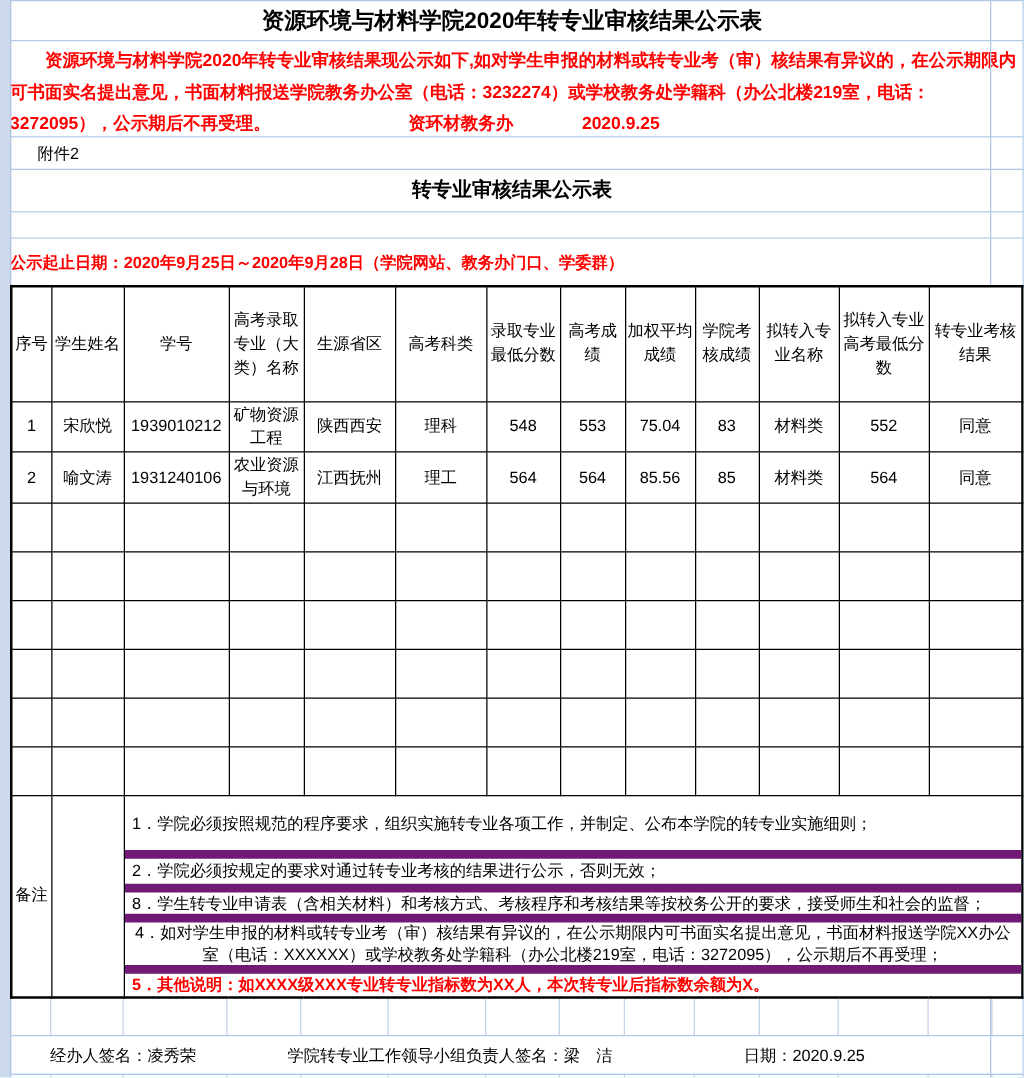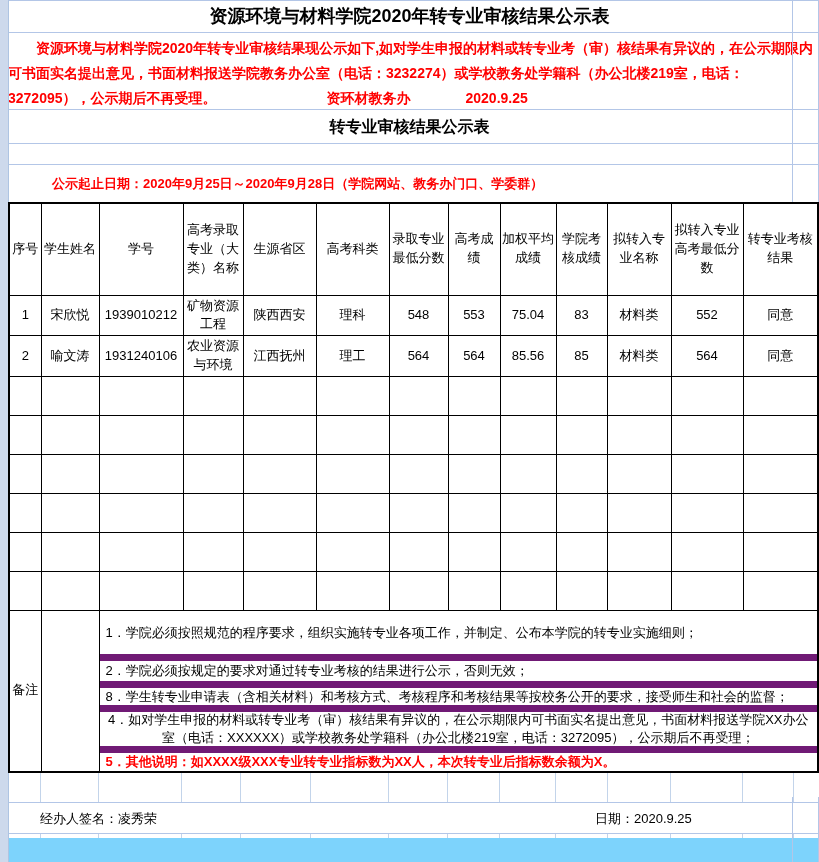--- a/index.html
+++ b/index.html
@@ -42,21 +42,21 @@
   #form-title-band{
     height:34px;box-sizing:border-box;border-bottom:1px solid #b3c6e7;
     text-align:center;line-height:33px;font-size:16px;font-weight:bold;
   }
   #spacer-band{height:21px;box-sizing:border-box;border-bottom:1px solid #b3c6e7;}
   #info-band{
     height:37px;box-sizing:border-box;display:flex;align-items:center;
     padding-left:8px;font-size:13px;
   }
   #college-label{flex:0 0 252px;}
-  #publicity-period{color:#ff0000;font-weight:bold;margin-left:44px;}
+  #publicity-period{color:#ff0000;font-weight:bold;}
   
   #review-table{
     position:relative;z-index:2;background:#fff;
     margin-left:8px;width:809px;
     border-collapse:collapse;table-layout:fixed;
     border:2px solid #000;
     font-size:13px;
   }
   #review-table th,#review-table td{
     border:1px solid #000;
@@ -96,20 +96,21 @@
   <div class="right-line" style="left:818px;top:797px;height:65px;"></div>
 
   <div id="title-band" class="band">资源环境与材料学院2020年转专业审核结果公示表</div>
 
   <div id="notice-band" class="band">
     <p>
       <span>资源环境与材料学院2020年转专业审核结果现公示如下,如对学生申报的材料或转专业考（审）核结果有异议的，在公示期限内可书面实名提出意见，书面材料报送学院教务办公室（电话：3232274）或学校教务处学籍科（办公北楼219室，电话：3272095），公示期后不再受理。</span><span class="sig">资环材教务办</span><span class="sig-date">2020.9.25</span>
     </p>
   </div>
 
+  <div id="attachment-band" class="band">附件2</div>
 
   <div id="form-title-band" class="band">转专业审核结果公示表</div>
 
   <div id="spacer-band" class="band"></div>
 
   <div id="info-band" class="band">
     <span id="publicity-period">公示起止日期：2020年9月25日～2020年9月28日（学院网站、教务办门口、学委群）</span>
   </div>
 
   <table id="review-table">
@@ -291,20 +292,21 @@
       <div class="vline" style="left: 499px;"></div>
       <div class="vline" style="left: 555px;"></div>
       <div class="vline" style="left: 607px;"></div>
       <div class="vline" style="left: 670px;"></div>
       <div class="vline" style="left: 742px;"></div>
       <div class="vline" style="left: 793px;"></div>
     </div>
 
   <div id="signature-band" class="band">
     <span id="footer-handler">经办人签名：凌秀荣</span>
+    <span id="footer-leader">学院转专业工作领导小组负责人签名：梁　洁</span>
     <span id="footer-date">日期：2020.9.25</span>
   </div>
 
   <div id="bottom-sliver" class="band vgrid">
       <div class="vline" style="left: 40px;"></div>
       <div class="vline" style="left: 98px;"></div>
       <div class="vline" style="left: 181px;"></div>
       <div class="vline" style="left: 240px;"></div>
       <div class="vline" style="left: 310px;"></div>
       <div class="vline" style="left: 388px;"></div>

